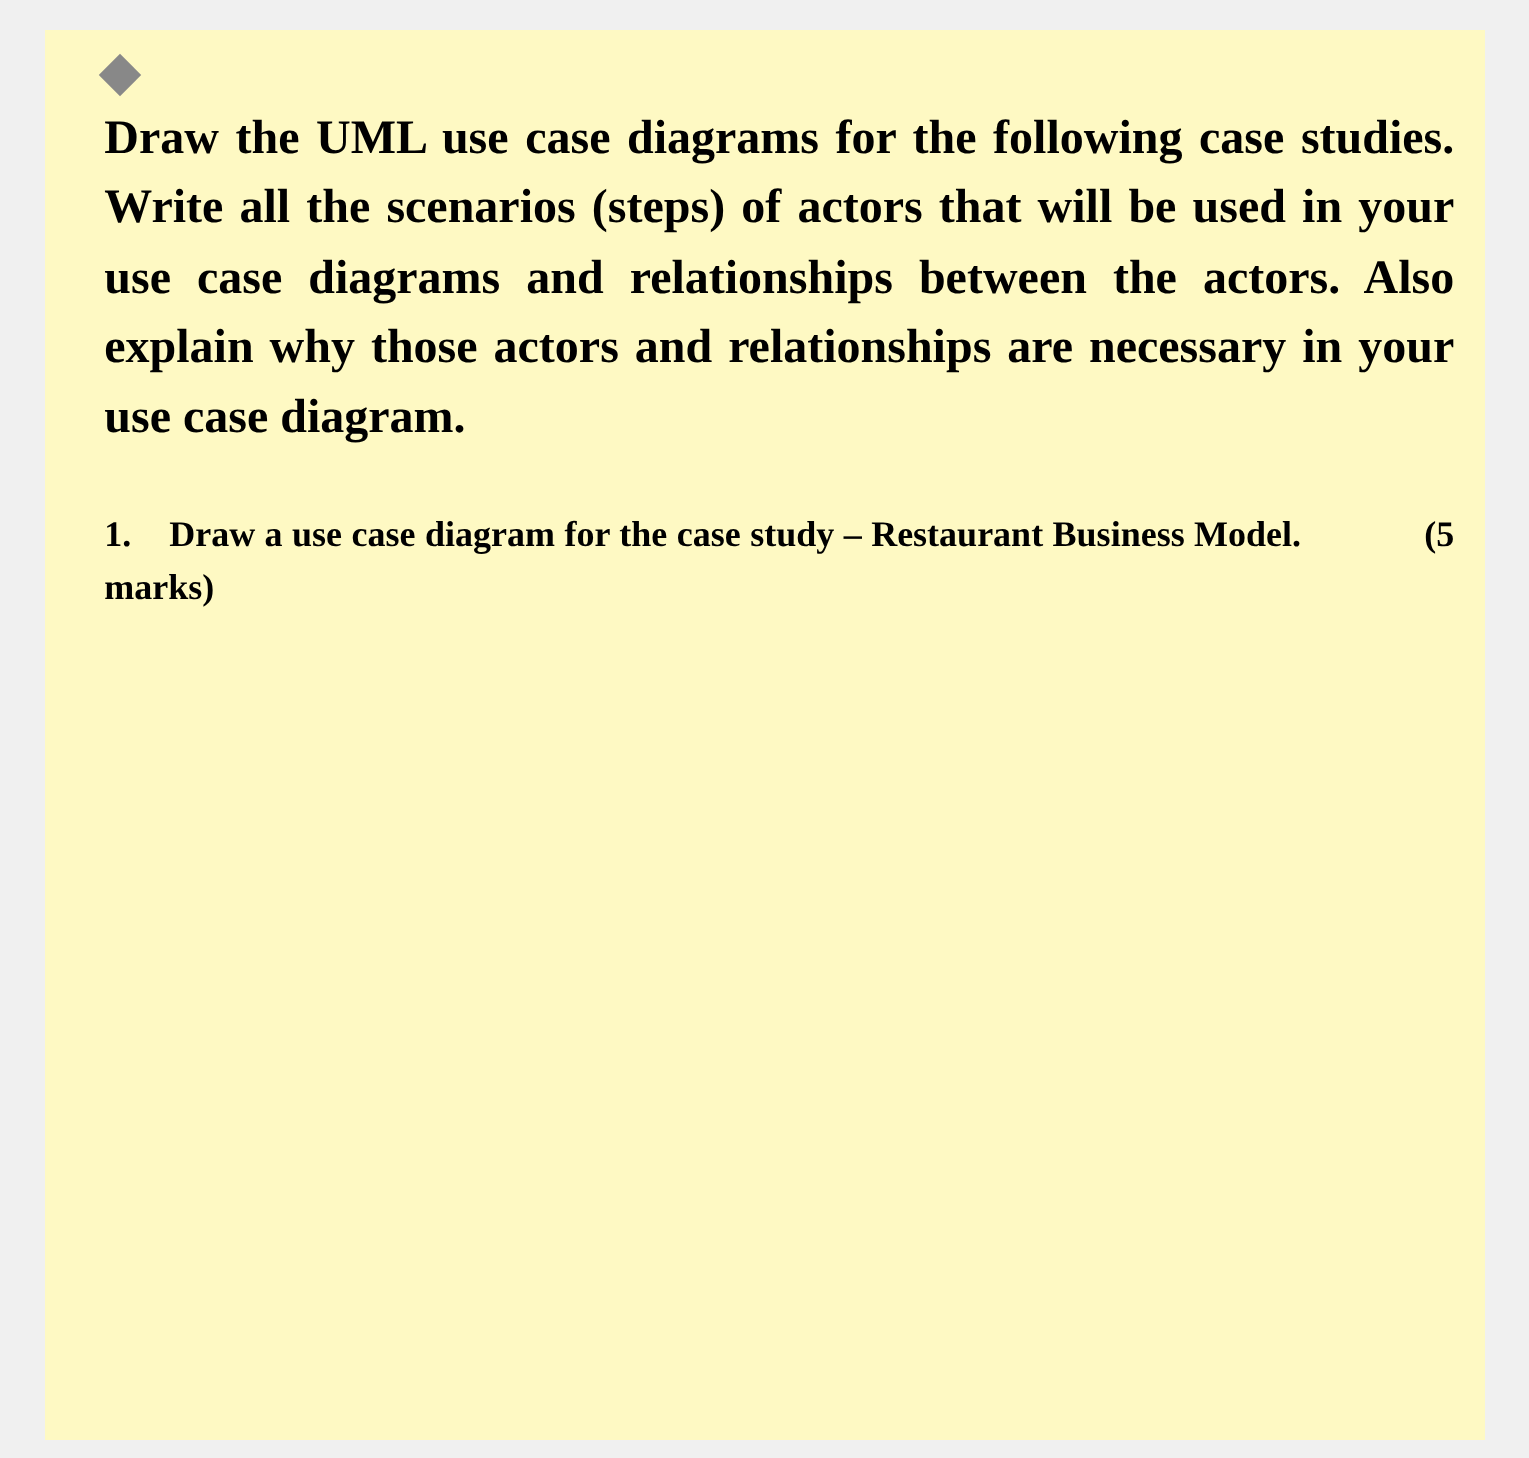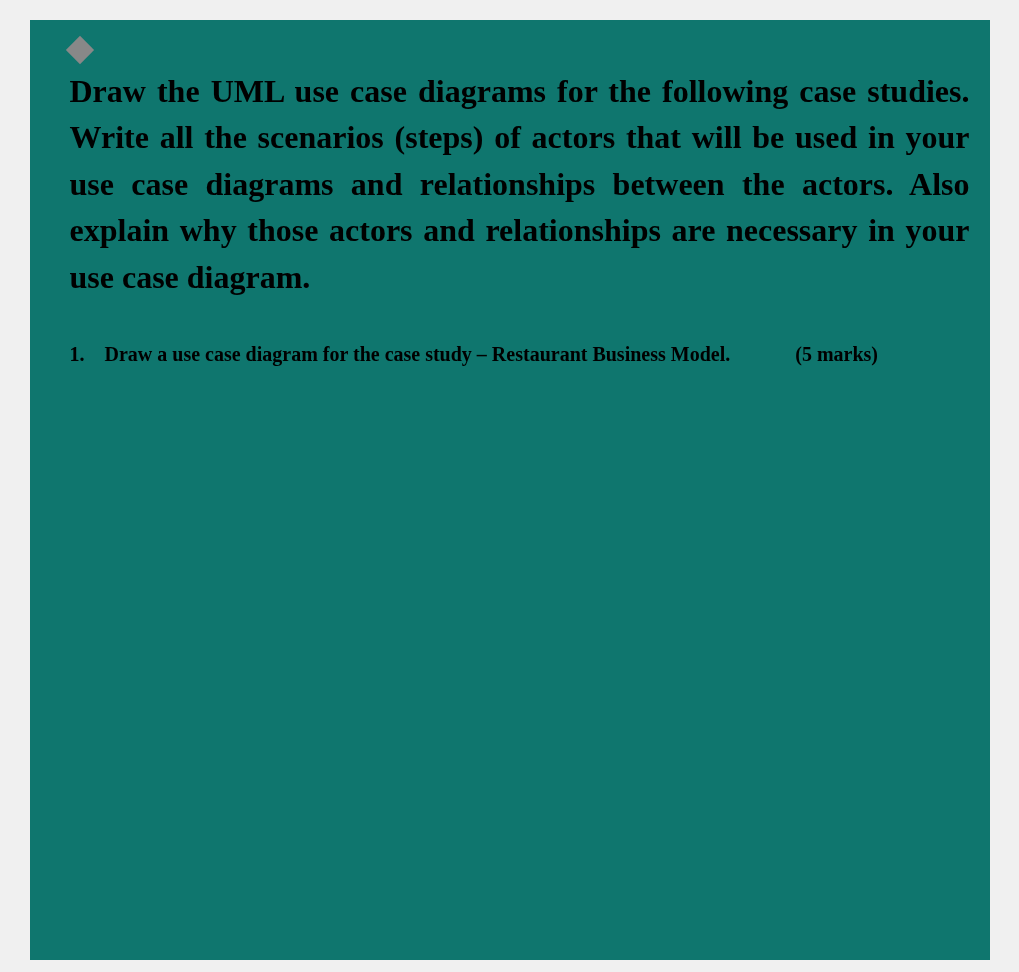--- a/index.html
+++ b/index.html
@@ -13,21 +13,21 @@
       width: 1019px;
       min-height: 972px;
       display: flex;
       justify-content: center;
       align-items: flex-start;
       padding: 20px;
       font-family: 'Times New Roman', Times, serif;
     }
 
     .page-container {
-      background-color: #0f766e;
+      background-color: #fef9c3;
       width: 960px;
       min-height: 940px;
       padding: 30px 20px 40px 40px;
       position: relative;
     }
 
     .diamond-icon {
       width: 20px;
       height: 20px;
       background-color: #888;
@@ -47,21 +47,21 @@
       color: #000000;
       margin-top: 10px;
       padding-top: 8px;
     }
 
     .question-block {
       margin-top: 40px;
     }
 
     .question-text {
-      font-size: 20px;
+      font-size: 24px;
       font-weight: bold;
       line-height: 1.45;
       text-align: justify;
       color: #000000;
     }
 
     .question-block-2 {
       margin-top: 50px;
     }
   </style>

